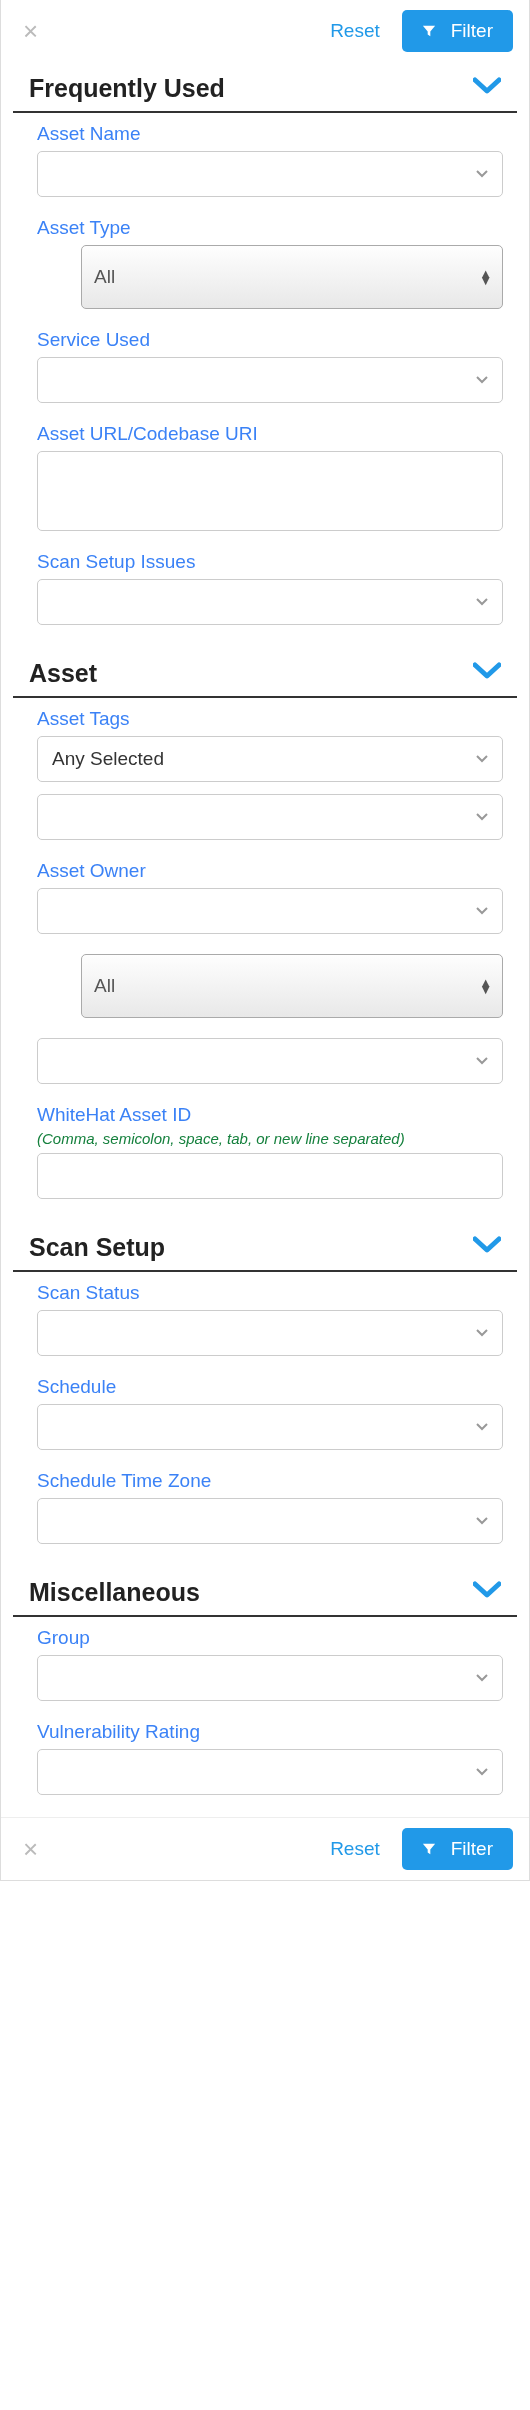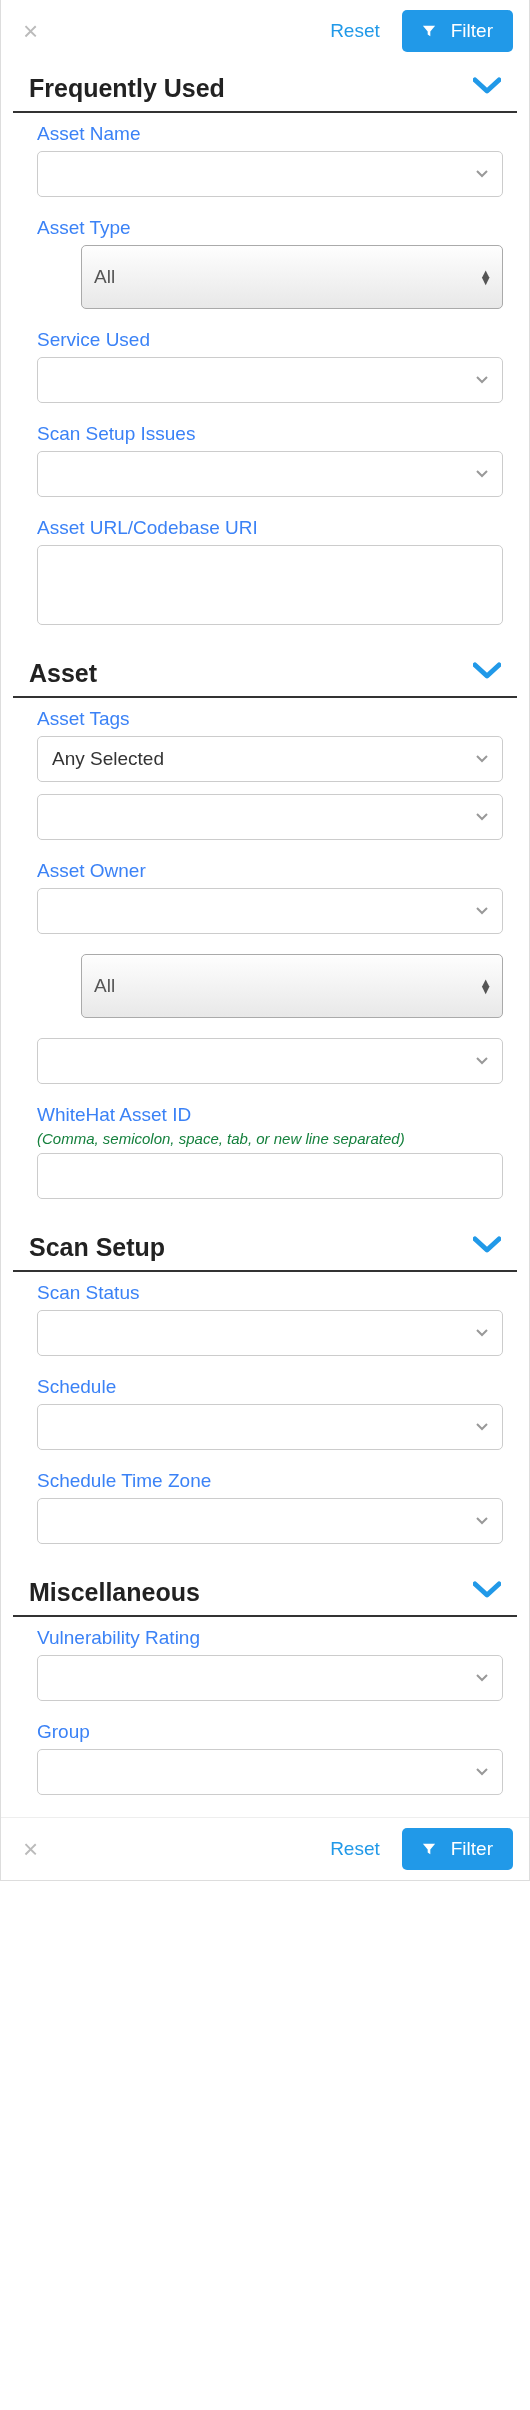--- a/index.html
+++ b/index.html
@@ -179,33 +179,33 @@
       <div class="select">
         <span></span>
         <span class="caret">
             <svg viewBox="0 0 12 8">
               <path d="M1 1 L6 6 L11 1" fill="none" stroke="#999" stroke-width="2"></path>
             </svg>
           </span>
       </div>
     </div>
     <div class="field">
-      <span class="field-label">Scan Setup Issues</span>
-      <div class="select">
-        <span></span>
-        <span class="caret">
-            <svg viewBox="0 0 12 8">
-              <path d="M1 1 L6 6 L11 1" fill="none" stroke="#999" stroke-width="2"></path>
-            </svg>
-          </span>
-      </div>
-    </div>
-    <div class="field">
       <span class="field-label">Asset URL/Codebase URI</span>
       <div class="textarea" contenteditable="true" style=""></div>
+    </div>
+    <div class="field">
+      <span class="field-label">Scan Setup Issues</span>
+      <div class="select">
+        <span></span>
+        <span class="caret">
+            <svg viewBox="0 0 12 8">
+              <path d="M1 1 L6 6 L11 1" fill="none" stroke="#999" stroke-width="2"></path>
+            </svg>
+          </span>
+      </div>
     </div>
   </div>
 
   <div class="section-header">
     <h2>Asset</h2>
     <span class="chevron">
       <svg viewBox="0 0 28 16">
           <path d="M2 2 L14 13 L26 2" fill="none" stroke="#2199e8" stroke-width="5" stroke-linecap="round" stroke-linejoin="round"></path>
         </svg>
     </span>
@@ -311,32 +311,32 @@
   <div class="section-header">
     <h2>Miscellaneous</h2>
     <span class="chevron">
       <svg viewBox="0 0 28 16">
           <path d="M2 2 L14 13 L26 2" fill="none" stroke="#2199e8" stroke-width="5" stroke-linecap="round" stroke-linejoin="round"></path>
         </svg>
     </span>
   </div>
   <div class="section-body">
     <div class="field">
+      <span class="field-label">Group</span>
+      <div class="select">
+        <span></span>
+        <span class="caret">
+            <svg viewBox="0 0 12 8">
+              <path d="M1 1 L6 6 L11 1" fill="none" stroke="#999" stroke-width="2"></path>
+            </svg>
+          </span>
+      </div>
+    </div>
+    <div class="field">
       <span class="field-label">Vulnerability Rating</span>
-      <div class="select">
-        <span></span>
-        <span class="caret">
-            <svg viewBox="0 0 12 8">
-              <path d="M1 1 L6 6 L11 1" fill="none" stroke="#999" stroke-width="2"></path>
-            </svg>
-          </span>
-      </div>
-    </div>
-    <div class="field">
-      <span class="field-label">Group</span>
       <div class="select">
         <span></span>
         <span class="caret">
             <svg viewBox="0 0 12 8">
               <path d="M1 1 L6 6 L11 1" fill="none" stroke="#999" stroke-width="2"></path>
             </svg>
           </span>
       </div>
     </div>
   </div>

